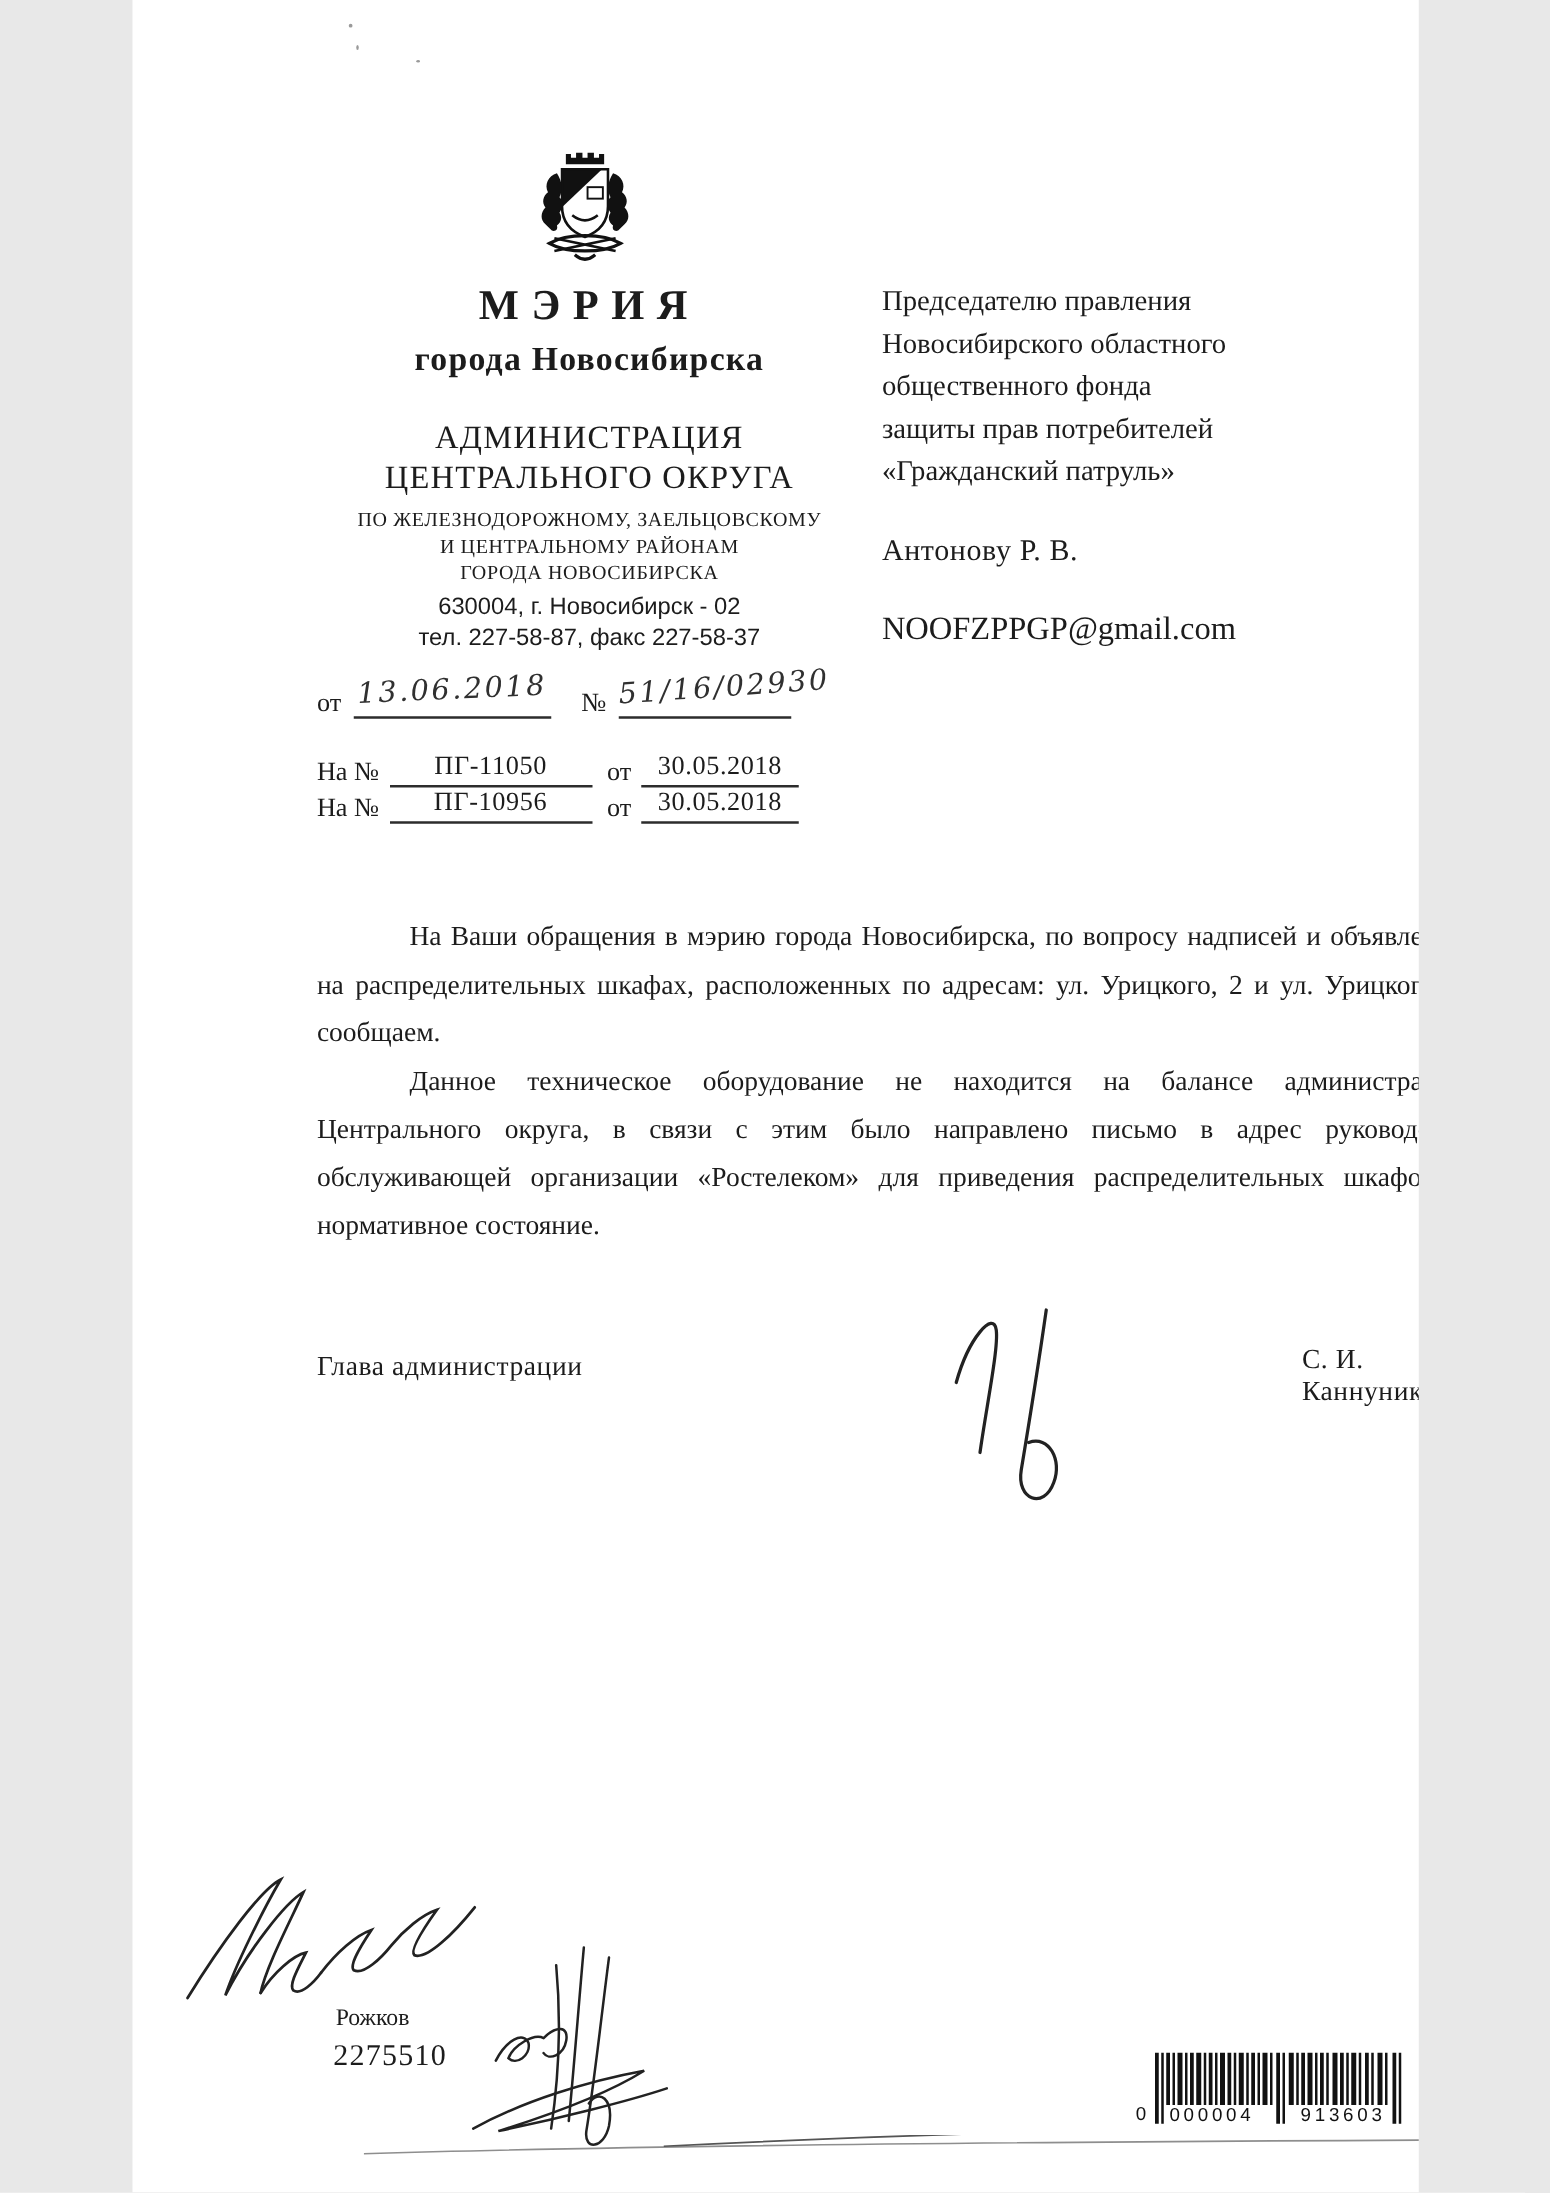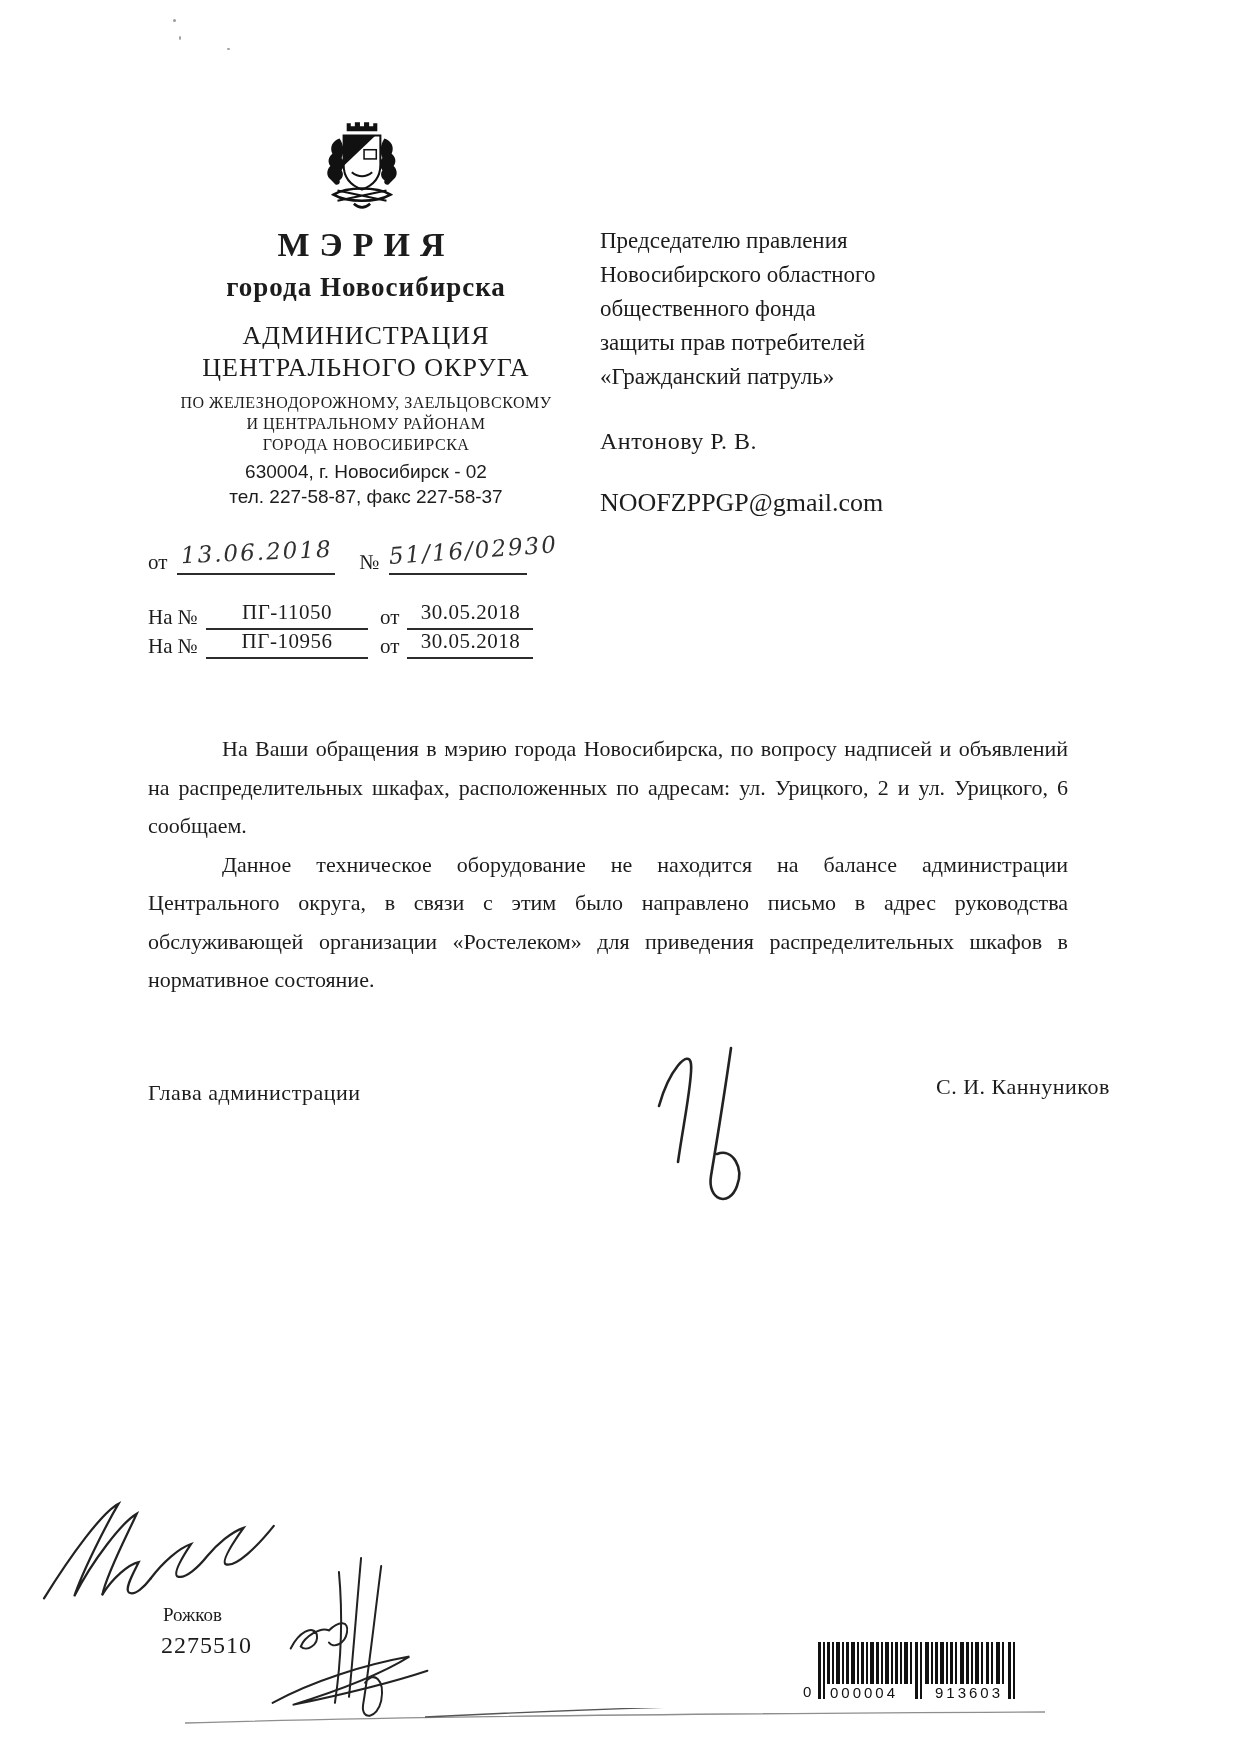--- a/index.html
+++ b/index.html
@@ -1,33 +1,33 @@
 <!DOCTYPE html>
 <html><head>
 <meta charset="utf-8">
 <style>
   html,body{margin:0;padding:0;background:#e8e8e8;}
   .page{
     position:relative;
-    width:1240px;height:1754px;
+    width:1029px;height:1754px;
     margin:0 auto;
     background:#ffffff;
     font-family:"Liberation Serif", serif;
     color:#1c1c1c;
     overflow:hidden;
     text-decoration:underline;
   }
   .abs{position:absolute;}
   .speck{position:absolute;background:#9a9a9a;border-radius:50%;}
 
   
   .letterhead{left:150px;top:228px;width:432px;text-align:center;}
   .lh-org1{font-size:34px;font-weight:bold;letter-spacing:10px;line-height:34px;}
   .lh-org2{font-size:27px;font-weight:bold;letter-spacing:1px;line-height:30px;margin-top:10px;}
-  .lh-dept{font-size:26px;line-height:32px;margin-top:18px;letter-spacing:1px;}
+  .lh-dept{font-size:26px;line-height:32px;margin-top:32px;letter-spacing:1px;}
   .lh-dept2{font-size:26px;line-height:32px;letter-spacing:1px;}
   .lh-small{font-size:16px;line-height:21px;letter-spacing:.5px;}
   .lh-small.first{margin-top:8px;}
   .lh-addr{font-family:"Liberation Sans",sans-serif;font-size:19px;line-height:25px;}
   .lh-addr.first{margin-top:4px;}
 
   
   .ref-line{left:148px;top:541px;width:440px;font-size:21px;white-space:nowrap;}
   .blank{display:inline-block;border-bottom:2px solid #2c2c2c;text-align:center;vertical-align:bottom;}
   .blank-date{width:158px;height:32px;margin-left:10px;}

